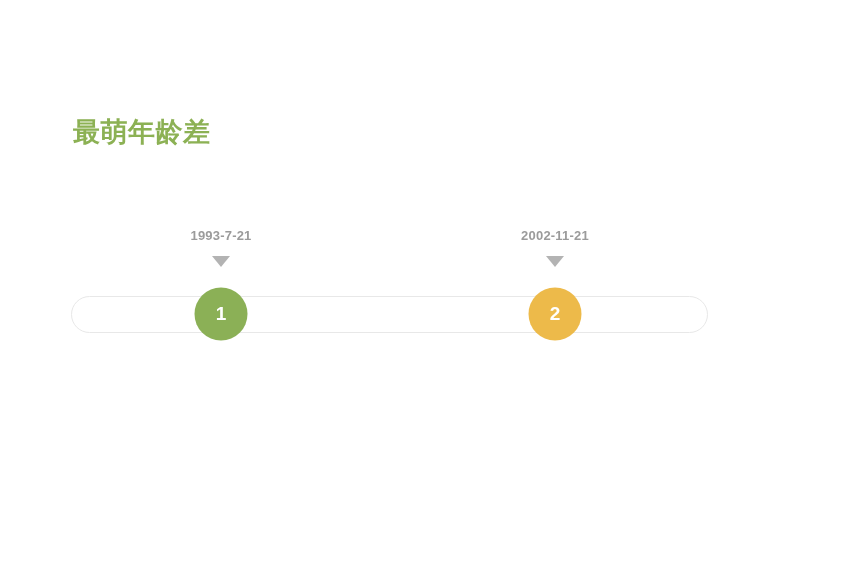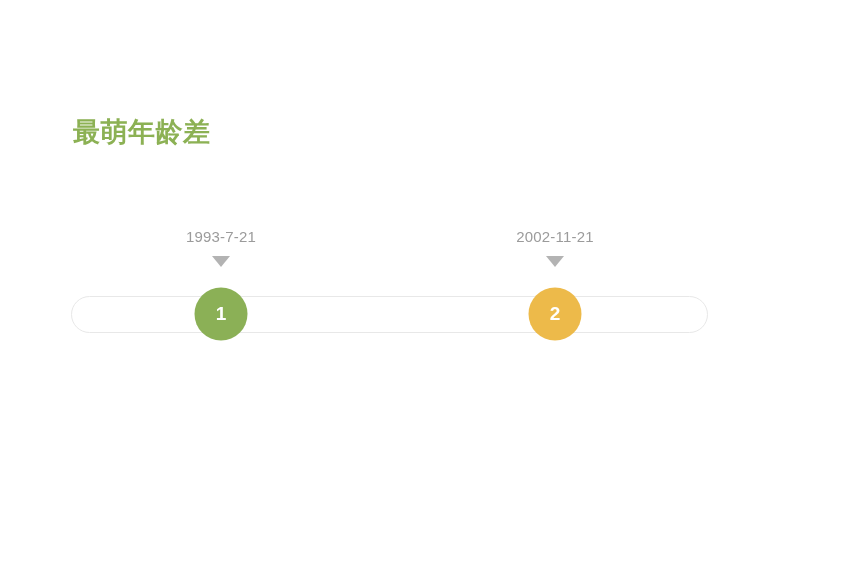--- a/index.html
+++ b/index.html
@@ -59,24 +59,25 @@
     position: absolute;
     top: 0;
     height: 0;
     width: 0;
   }
   .marker-date {
     position: absolute;
     left: 50%;
     transform: translateX(-50%);
     top: -68px;
-    font-size: 15px;
+    font-size: 13px;
     color: #9b9b9b;
     white-space: nowrap;
     letter-spacing: 0.2px;
+    font-weight: bold;
   }
   .marker-arrow {
     position: absolute;
     left: 50%;
     transform: translateX(-50%);
     top: -40px;
     width: 0;
     height: 0;
     border-left: 9px solid transparent;
     border-right: 9px solid transparent;

